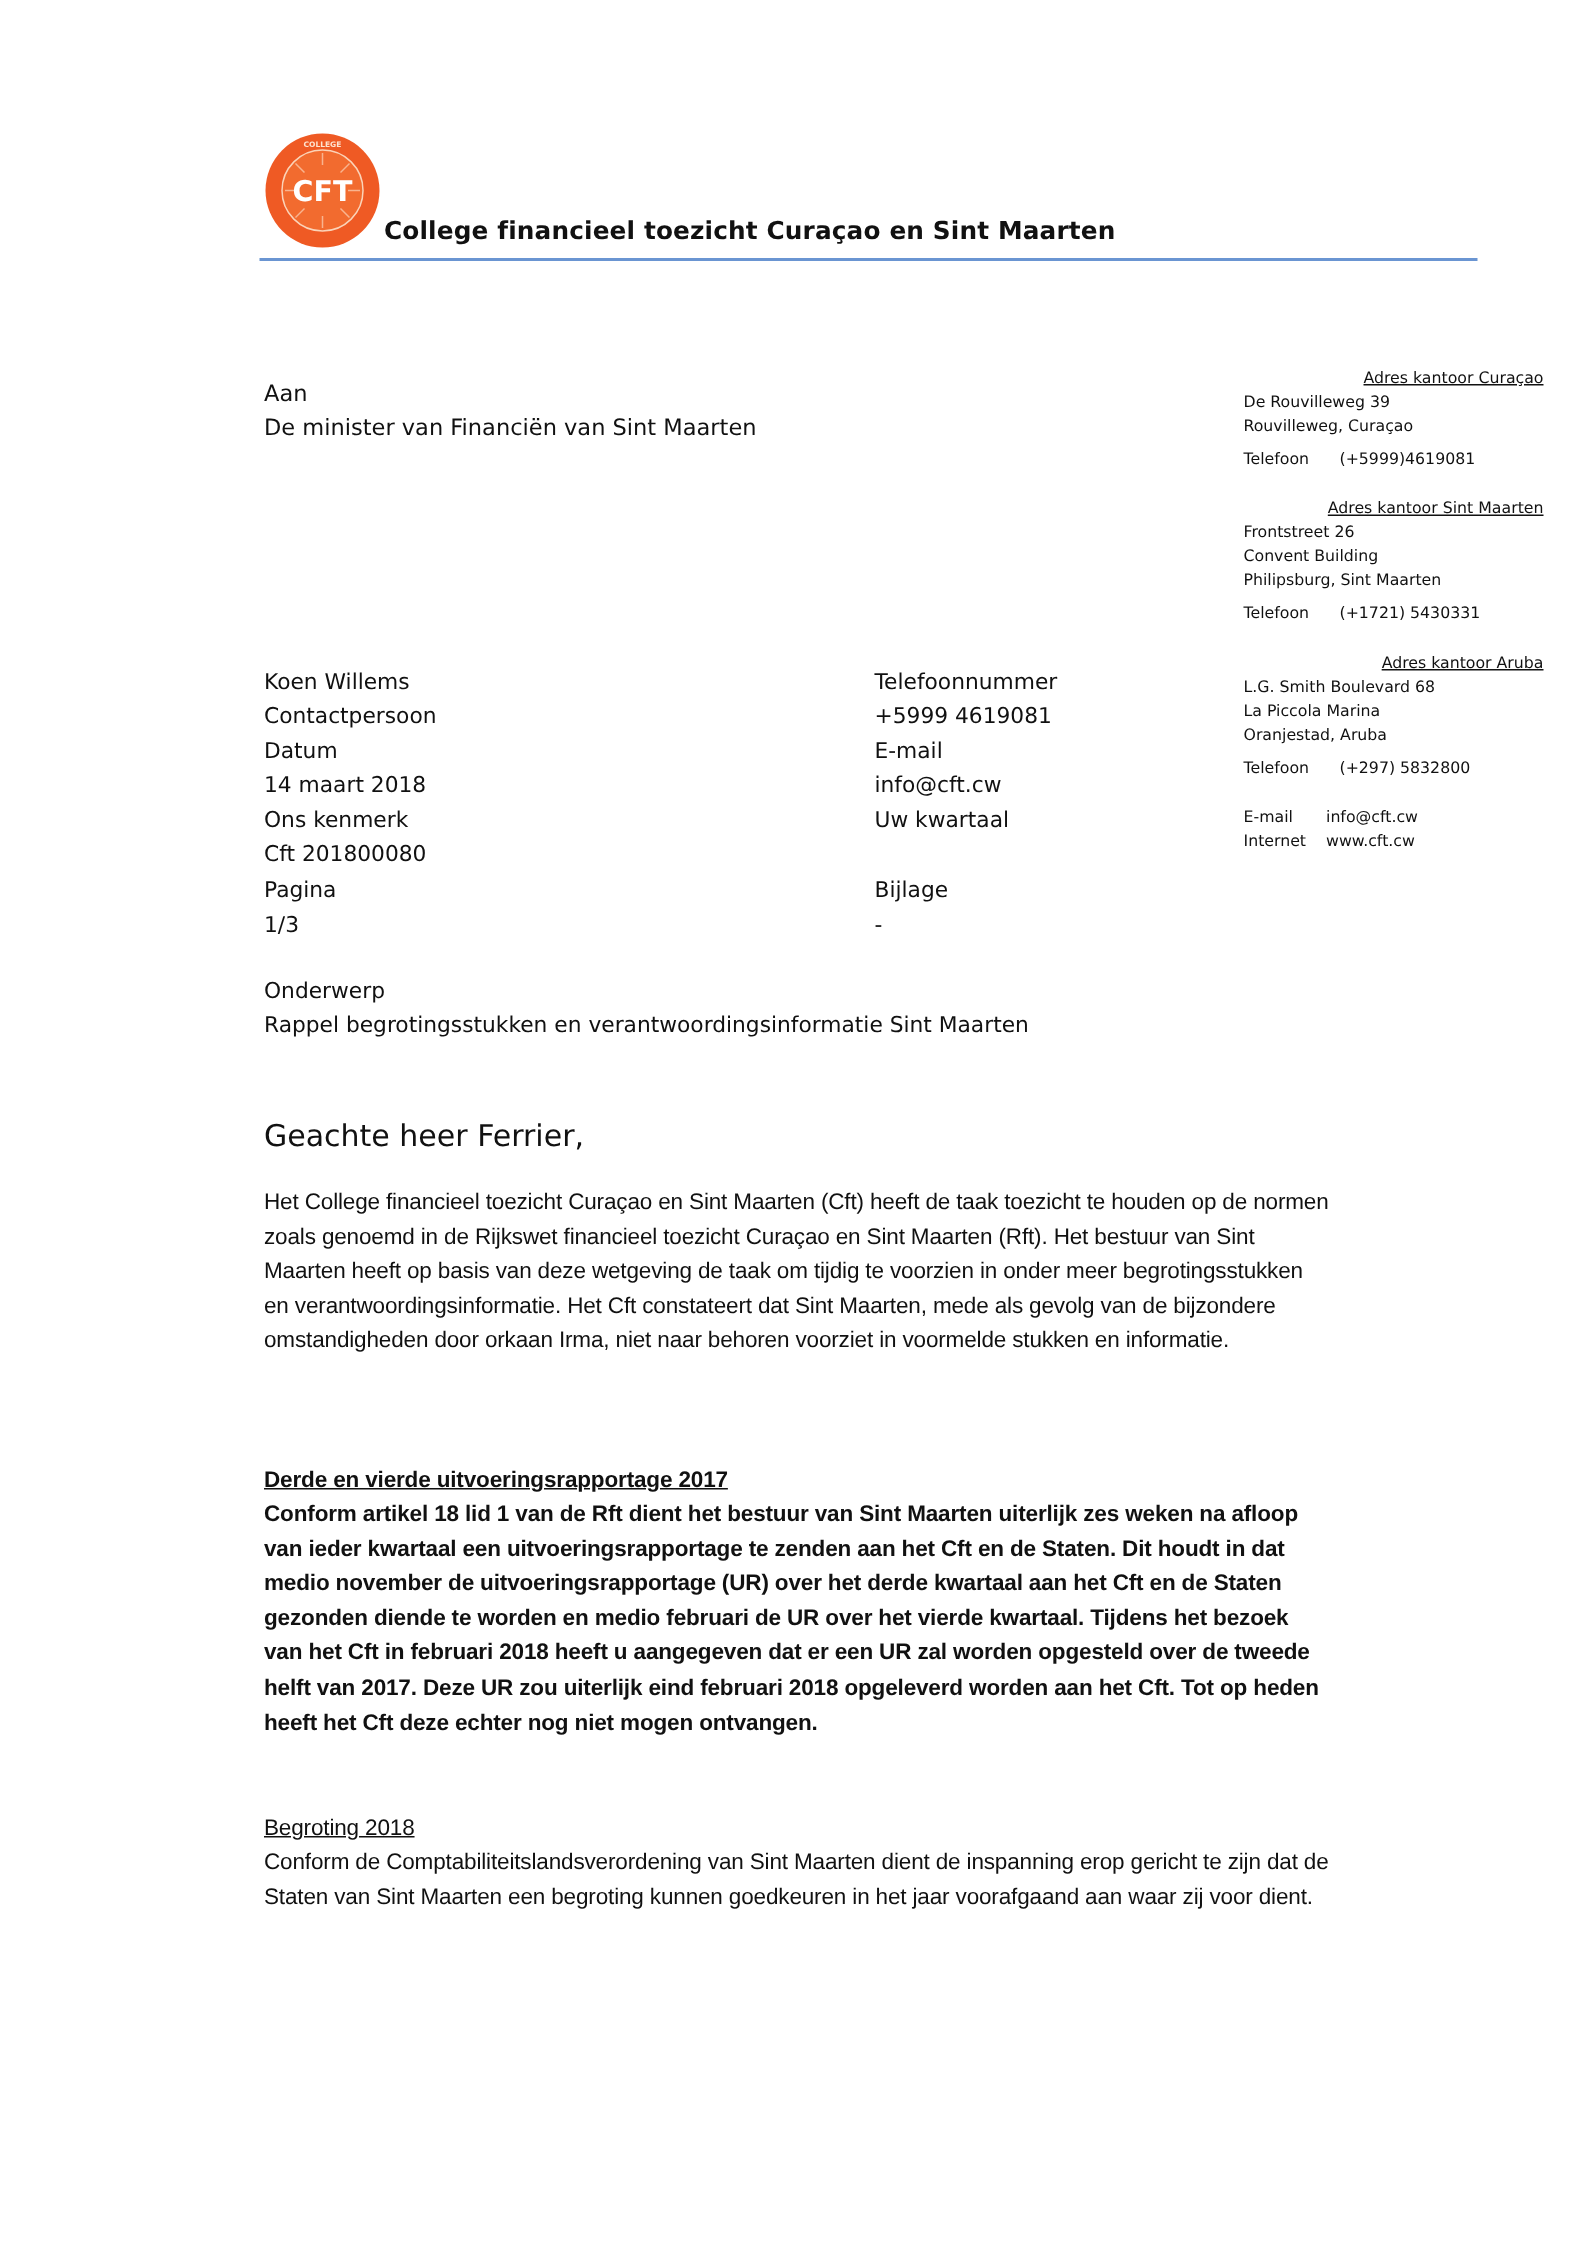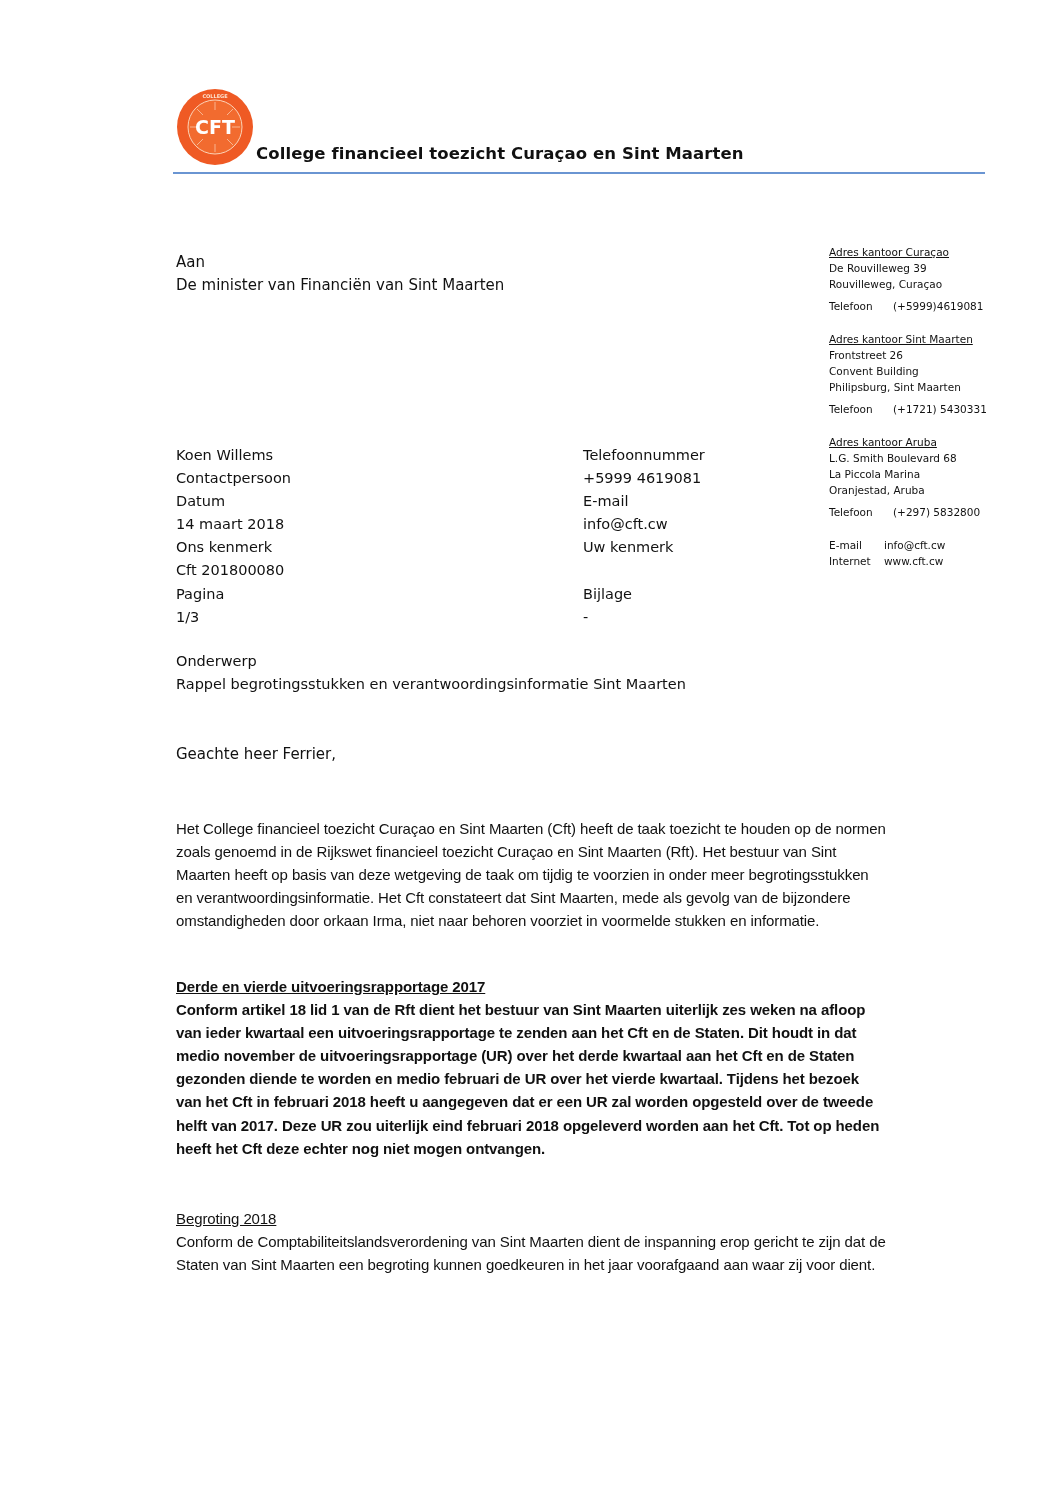--- a/index.html
+++ b/index.html
@@ -10,41 +10,41 @@
   
   .logo { left: 176px; top: 88px; width: 78px; height: 78px; }
   .org-title { left: 256px; top: 144px; font-size: 16.5px; font-weight: bold; white-space: nowrap; letter-spacing: 0.1px; }
   .rule { left: 173px; top: 172px; width: 812px; height: 2px; background: #6a95d2; }
 
   
   .addr-block { left: 176px; top: 251px; font-size: 15px; line-height: 23px; }
 
   
   .sidebar { left: 829px; top: 244px; font-size: 10.5px; line-height: 16px; color: #111; width: 200px; }
-  .sidebar .office-head { text-decoration: underline; }
+  .sidebar .office-head { text-decoration: underline; text-align: right; }
   .sidebar .tel { margin-top: 6px; display: flex; }
   .sidebar .tel .k { width: 64px; }
   .sidebar .office { margin-bottom: 17px; }
   .sidebar .contact-row { display: flex; }
   .sidebar .contact-row .k { width: 55px; }
 
   
   .meta { left: 176px; top: 444px; font-size: 14.5px; line-height: 23.1px; display: flex; }
   .meta .col-left { width: 407px; }
   .meta .col-right { width: 200px; }
   .meta .empty { height: 23.1px; }
 
   
   .subject { left: 176px; top: 622px; font-size: 14.5px; line-height: 23px; margin-top: 28px; }
-  .salutation { left: 176px; top: 745px; font-size: 15px; }
+  .salutation { left: 176px; top: 745px; font-size: 20px; }
 
   
   .body-text { left: 176px; width: 712px; font-size: 15px; line-height: 23.1px;
                font-family: "Liberation Sans Narrow", "Liberation Sans", sans-serif; letter-spacing: -0.1px; }
-  .p1 { top: 817px; }
+  .p1 { top: 790px; }
   .sec1 { top: 975px; font-weight: bold; }
   .sec2 { top: 1207px; }
   .section-head { text-decoration: underline; }
 </style>
 </head>
 <body>
 
 <div class="abs logo">
   <svg width="78" height="78" viewBox="0 0 78 78">
     <circle cx="39" cy="39" r="38" fill="#ef5a24"></circle>
@@ -120,21 +120,21 @@
     <div>Ons kenmerk</div>
     <div>Cft 201800080</div>
     <div>Pagina</div>
     <div>1/3</div>
   </div>
   <div class="col-right">
     <div>Telefoonnummer</div>
     <div>+5999 4619081</div>
     <div>E-mail</div>
     <div>info@cft.cw</div>
-    <div>Uw kenmerk</div>
+    <div>Uw kwartaal</div>
     <div class="empty"></div>
     <div>Bijlage</div>
     <div>-</div>
   </div>
 </div>
 
 <div class="abs subject">
   <div>Onderwerp</div>
   <div>Rappel begrotingsstukken en verantwoordingsinformatie Sint Maarten</div>
 </div>

